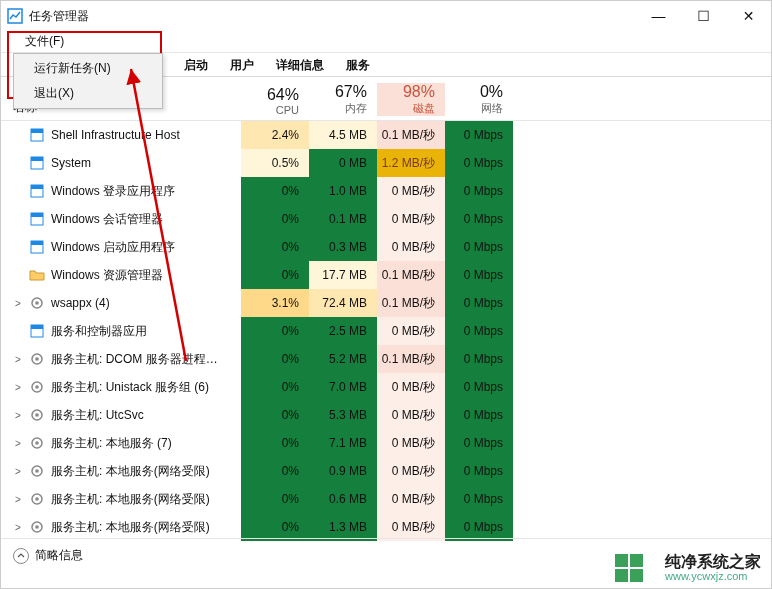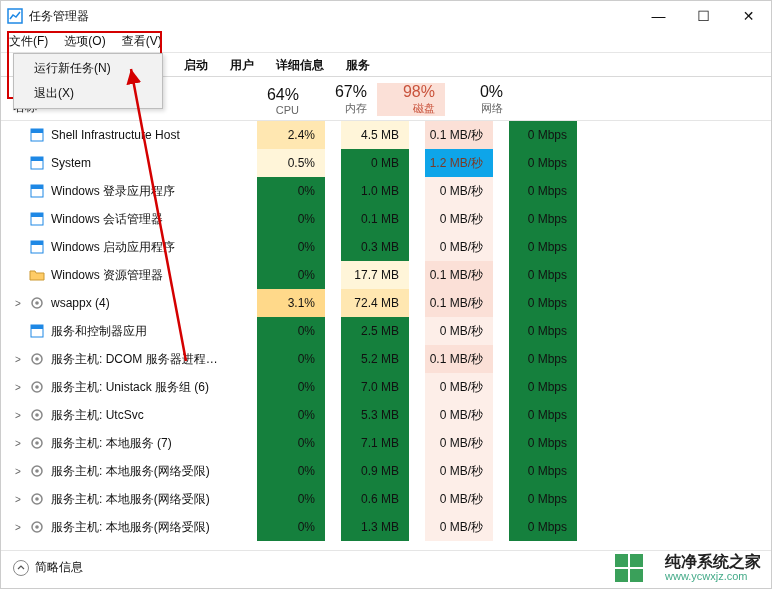--- a/index.html
+++ b/index.html
@@ -27,21 +27,21 @@
     margin-right: 6px;
   }
   .titlebar .title { font-size: 12px; }
   .winbtns { position: absolute; right: 0; top: 0; display: flex; }
   .winbtn {
     width: 45px; height: 30px;
     display: flex; align-items: center; justify-content: center;
     font-size: 14px;
   }
 
-  .menubar { height: 22px; display: flex; padding-left: 0; border-bottom: 1px solid #e6e6e6; position: relative; z-index: 5; }
+  .menubar { height: 22px; display: flex; padding-left: 16px; border-bottom: 1px solid #e6e6e6; position: relative; z-index: 5; flex-direction: column; }
   .menubar .mitem { padding: 2px 8px; }
   .menu-outline {
     position: absolute;
     left: 6px;
     width: 155px;
     height: 68px;
     border: 2px solid #d40000;
     z-index: 6;
     pointer-events: none;
   }
@@ -141,33 +141,32 @@
     display: inline-flex; align-items: center; justify-content: center;
   }
   .row .cell {
     flex: 0 0 68px;
     text-align: right;
     padding-right: 10px;
     height: 100%;
     display: flex;
     align-items: center;
     justify-content: flex-end;
-    margin-left: 16px;
   }
   .bg0 { background: #15803d; }
   .bg1 { background: #fff5d9; }
   .bg2 { background: #ffe7b1; }
   .bg3 { background: #ffd98a; }
   .dbg0 { background: #fdeee8; }
   .dbg1 { background: #fbe0d7; }
-  .dbg3 { background: #0ea5e9; color: #7a3a27; }
+  .dbg3 { background: #eab308; color: #7a3a27; }
 
   .footer {
     position: absolute;
-    left: 0; right: 0; bottom: 4px;
+    left: 0; right: 0; bottom: 16px;
     height: 34px;
     border-top: 1px solid #e5e5e5;
     display: flex;
     align-items: center;
     padding: 0 12px;
     gap: 6px;
   }
   .chev {
     width: 16px; height: 16px;
     border: 1px solid #888;

